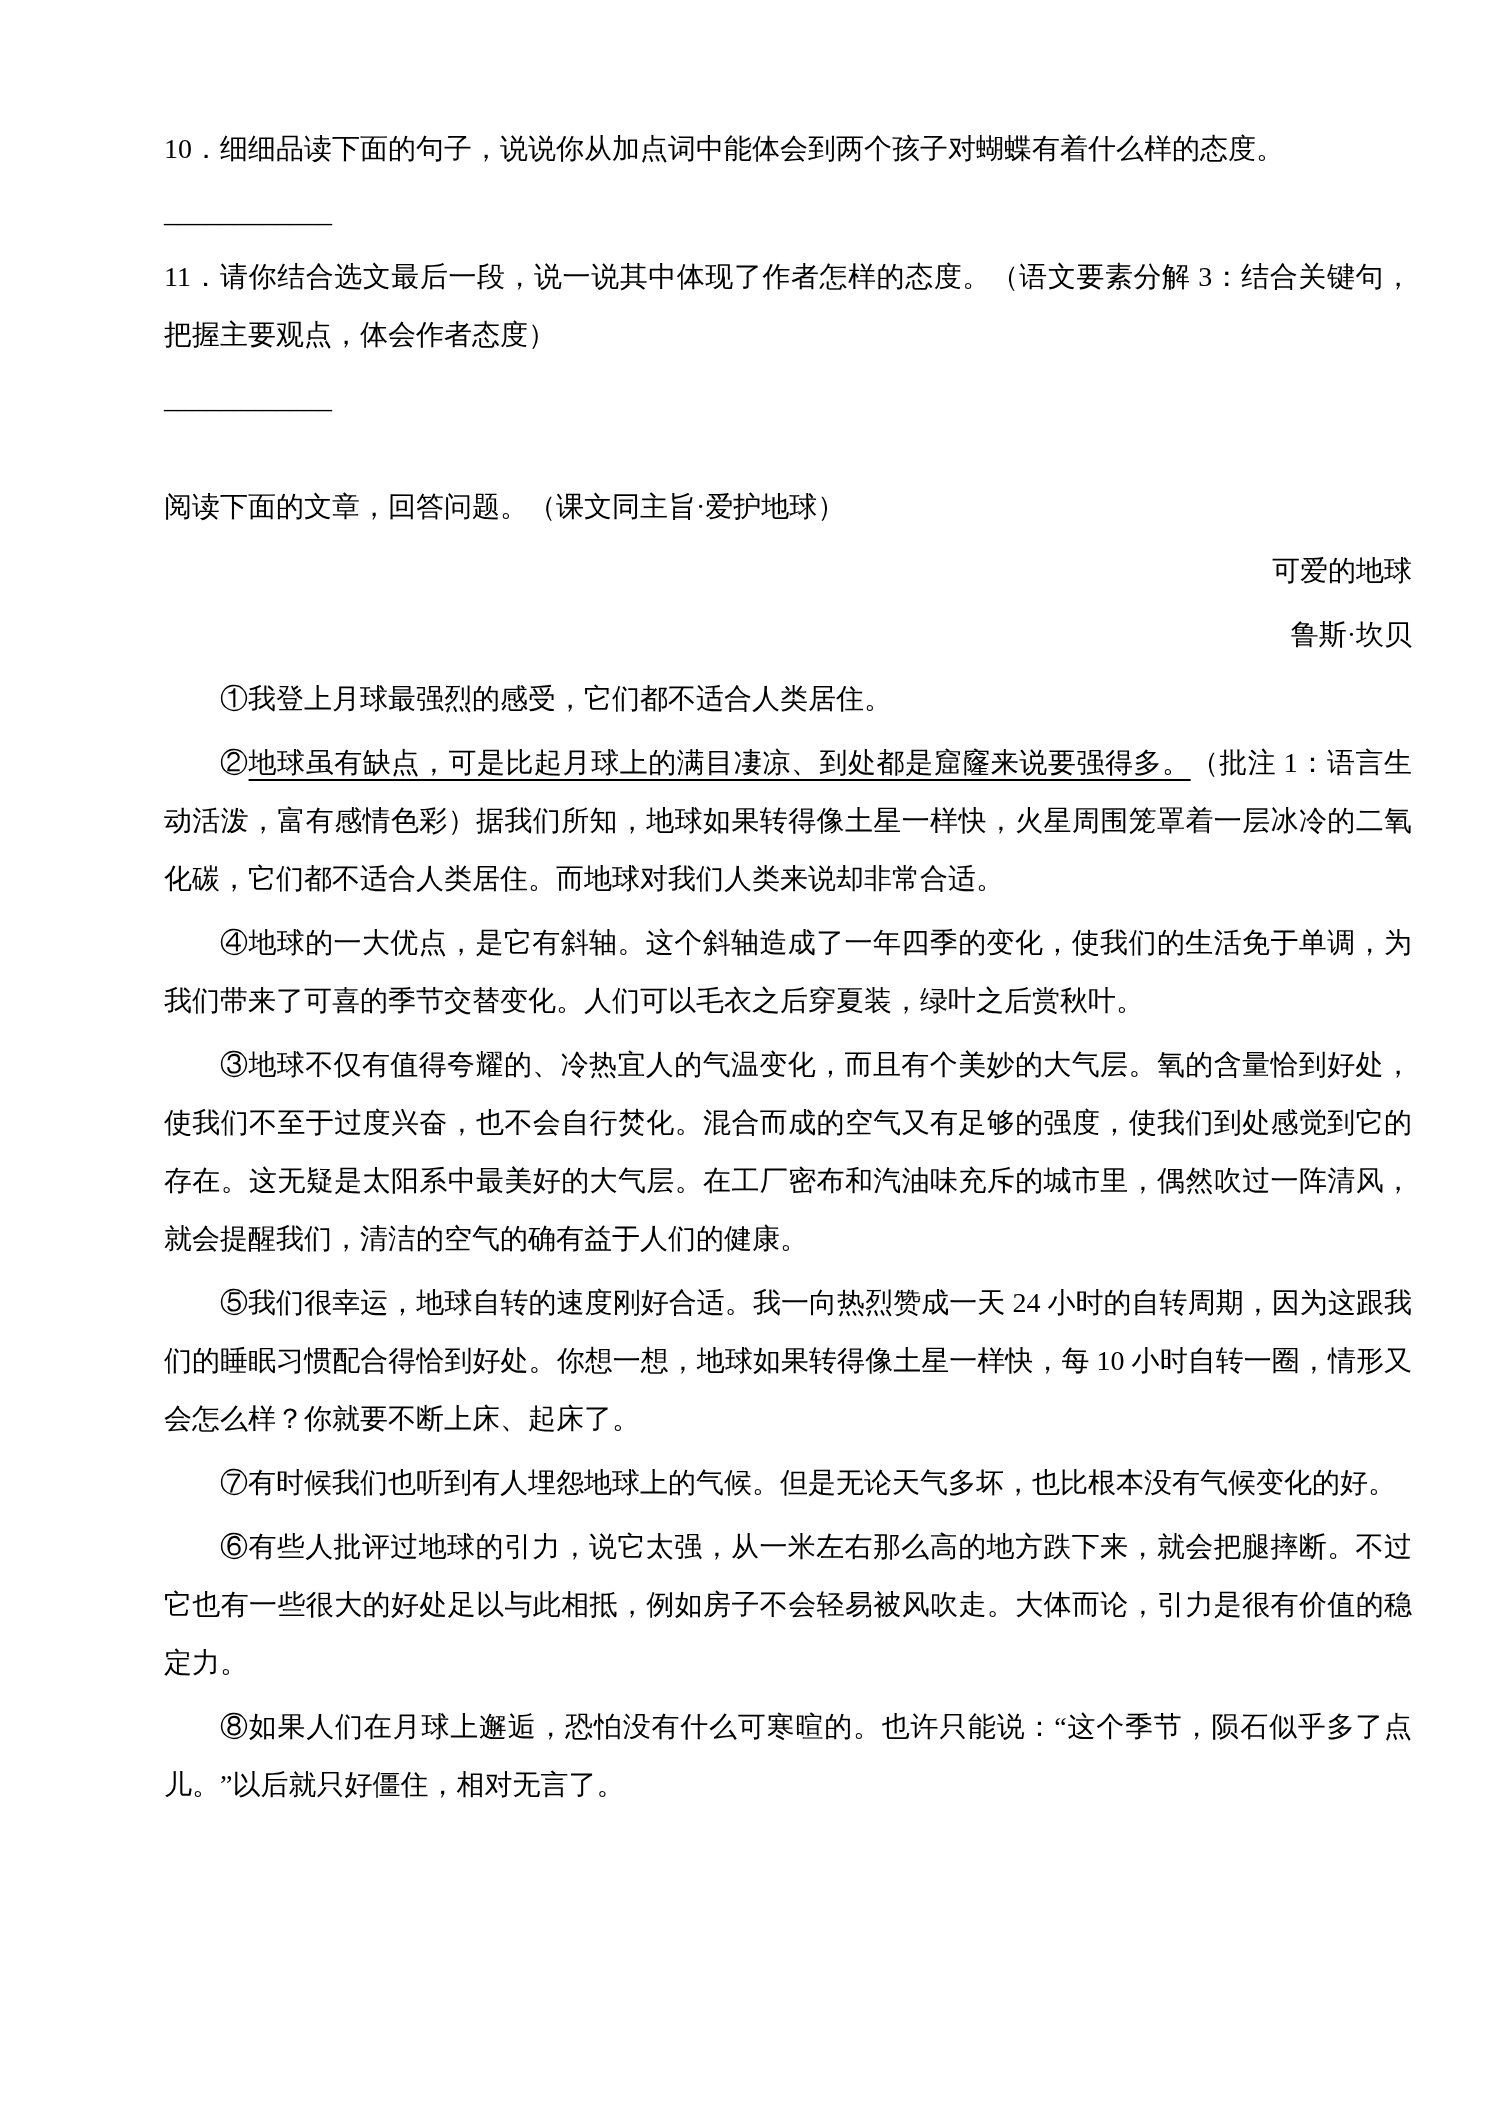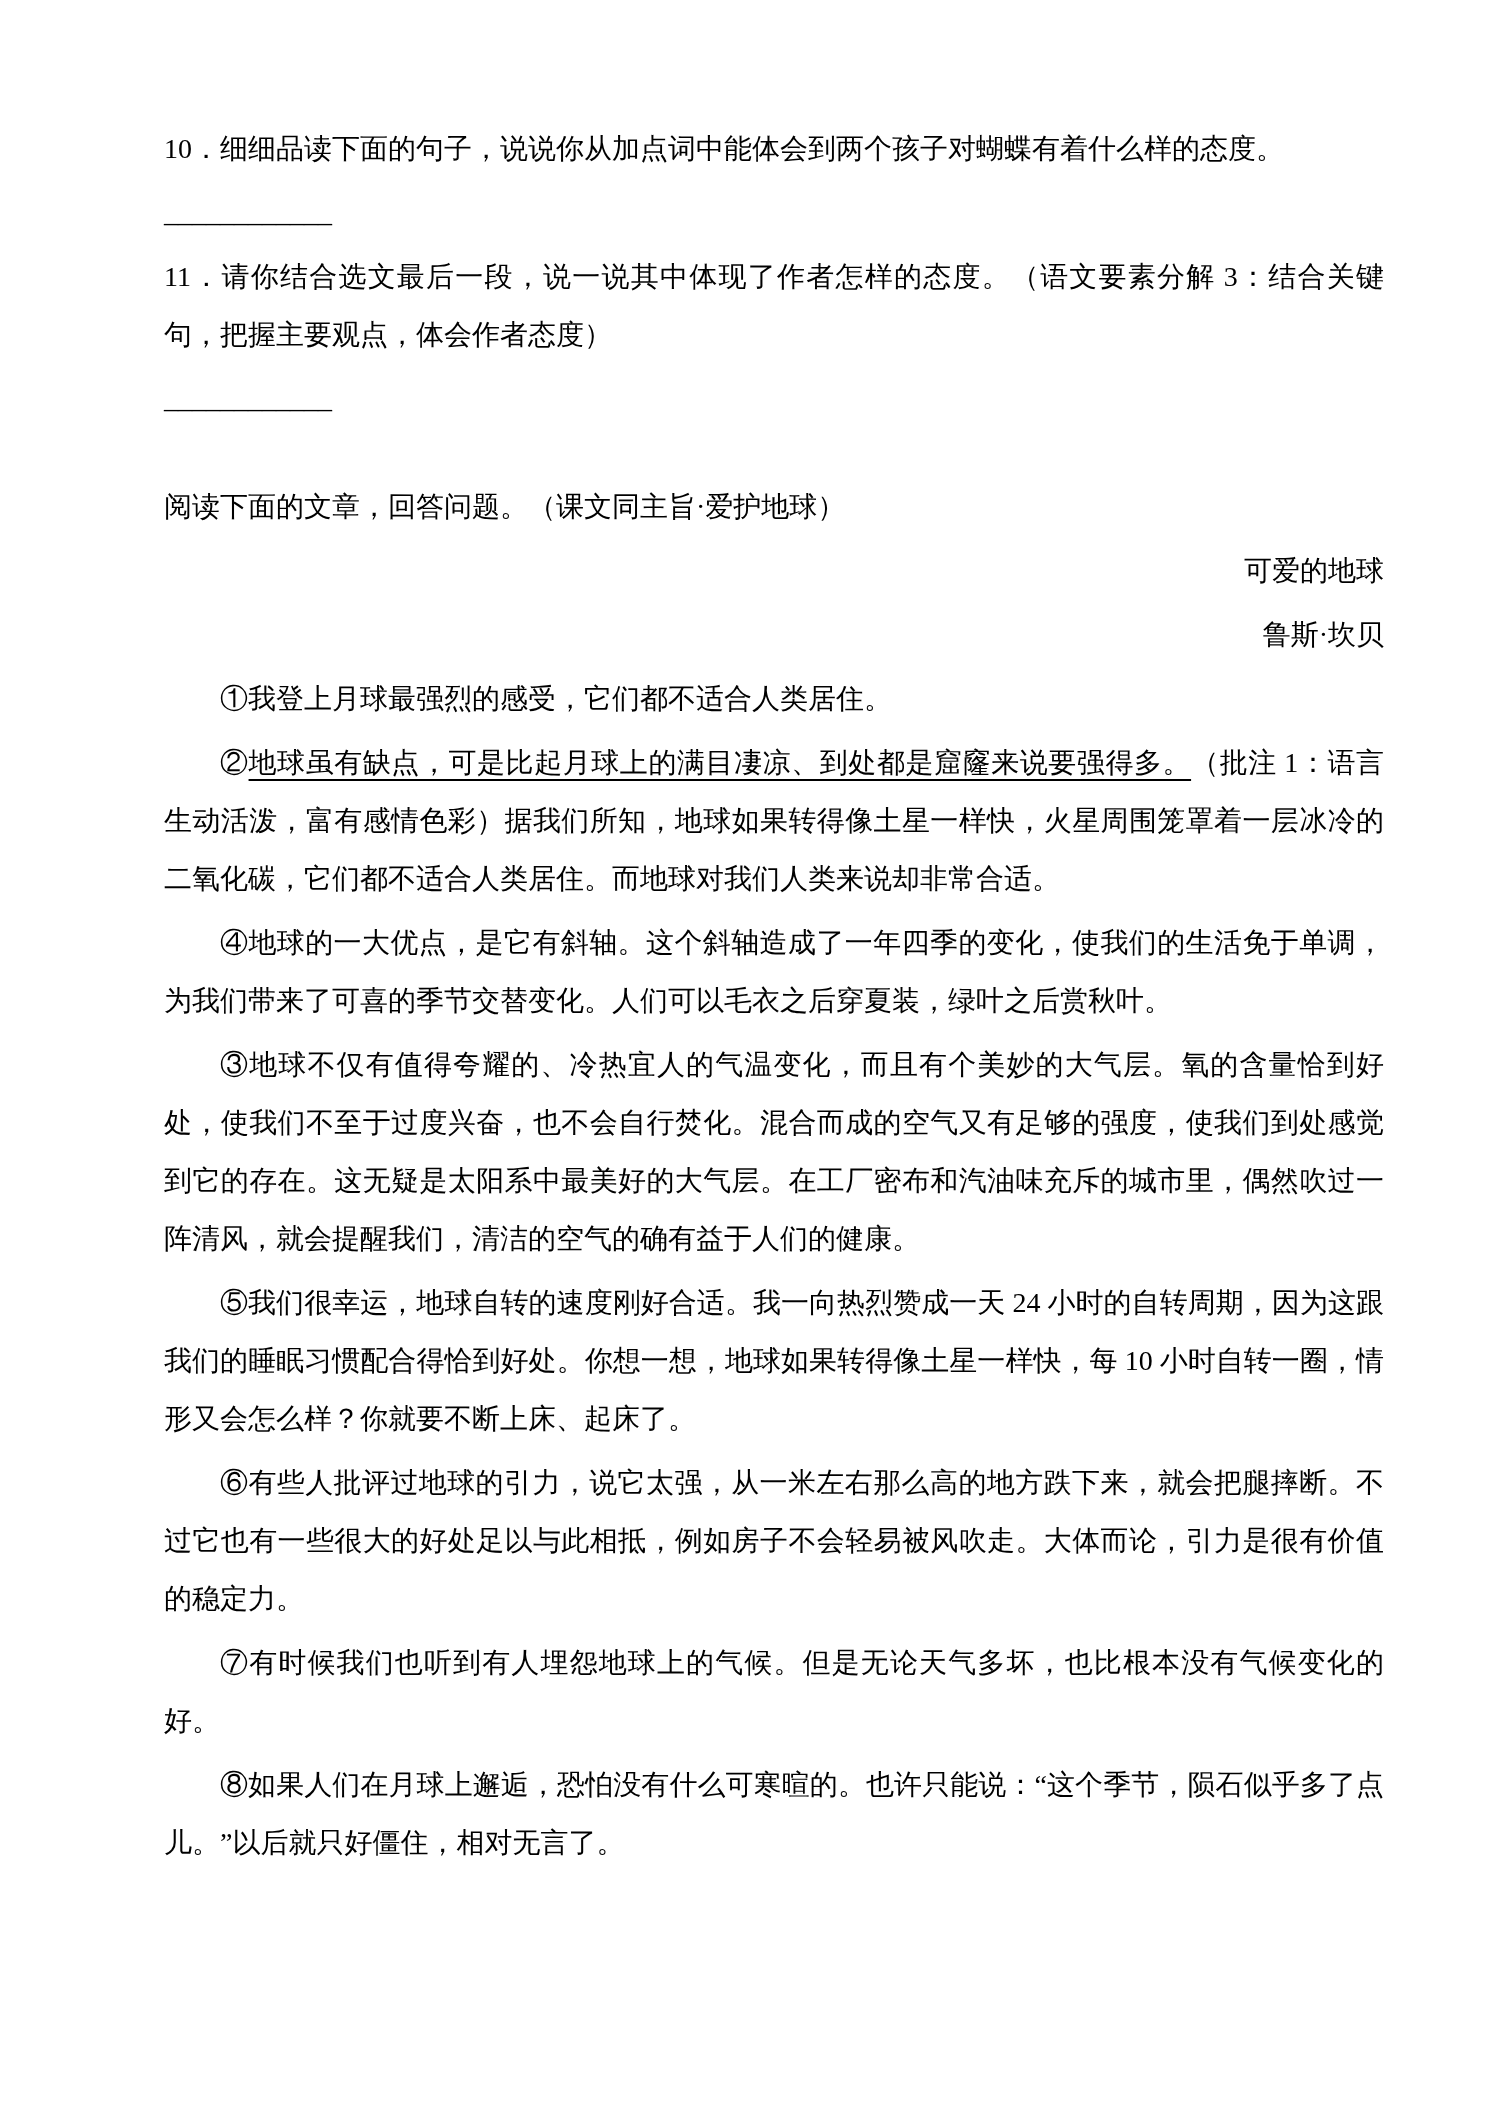--- a/index.html
+++ b/index.html
@@ -8,21 +8,21 @@
     width: 1488px;
     min-height: 2104px;
     background: #ffffff;
     color: #000000;
     font-family: "Liberation Serif", "DejaVu Serif", serif;
     font-size: 28px;
   }
   .page {
     width: 1488px;
     min-height: 2104px;
-    padding: 120px 104px 80px 164px;
+    padding: 120px 76px 80px 164px;
     background: #ffffff;
   }
   .para {
     margin: 0 0 6px 0;
     line-height: 58px;
     text-align: justify;
   }
   .indent { text-indent: 2em; }
   .center { text-align: right; text-indent: 0; }
   .underlined {
@@ -63,19 +63,19 @@
   <p class="para indent"><span>①我登上月球最强烈的感受，它们都不适合人类居住。</span></p>
 
   <p class="para indent"><span>②</span><span class="underlined">地球虽有缺点，可是比起月球上的满目凄凉、到处都是窟窿来说要强得多。</span><span>（批注 1：语言生动活泼，富有感情色彩）</span><span>据我们所知，地球如果转得像土星一样快，火星周围笼罩着一层冰冷的二氧化碳，它们都不适合人类居住。而地球对我们人类来说却非常合适。</span></p>
 
   <p class="para indent"><span>④地球的一大优点，是它有斜轴。这个斜轴造成了一年四季的变化，使我们的生活免于单调，为我们带来了可喜的季节交替变化。人们可以毛衣之后穿夏装，绿叶之后赏秋叶。</span></p>
 
   <p class="para indent"><span>③地球不仅有值得夸耀的、冷热宜人的气温变化，而且有个美妙的大气层。氧的含量恰到好处，使我们不至于过度兴奋，也不会自行焚化。混合而成的空气又有足够的强度，使我们到处感觉到它的存在。这无疑是太阳系中最美好的大气层。在工厂密布和汽油味充斥的城市里，偶然吹过一阵清风，就会提醒我们，清洁的空气的确有益于人们的健康。</span></p>
 
   <p class="para indent"><span>⑤我们很幸运，地球自转的速度刚好合适。我一向热烈赞成一天 24 小时的自转周期，因为这跟我们的睡眠习惯配合得恰到好处。你想一想，地球如果转得像土星一样快，每 10 小时自转一圈，情形又会怎么样？你就要不断上床、起床了。</span></p>
 
+  <p class="para indent"><span>⑦有时候我们也听到有人埋怨地球上的气候。但是无论天气多坏，也比根本没有气候变化的好。</span></p>
+
   <p class="para indent"><span>⑥有些人批评过地球的引力，说它太强，从一米左右那么高的地方跌下来，就会把腿摔断。不过它也有一些很大的好处足以与此相抵，例如房子不会轻易被风吹走。大体而论，引力是很有价值的稳定力。</span></p>
-
-  <p class="para indent"><span>⑦有时候我们也听到有人埋怨地球上的气候。但是无论天气多坏，也比根本没有气候变化的好。</span></p>
 
   <p class="para indent"><span>⑧如果人们在月球上邂逅，恐怕没有什么可寒暄的。也许只能说：“这个季节，陨石似乎多了点儿。”以后就只好僵住，相对无言了。</span></p>
 
 </div>
 
 </body></html>

